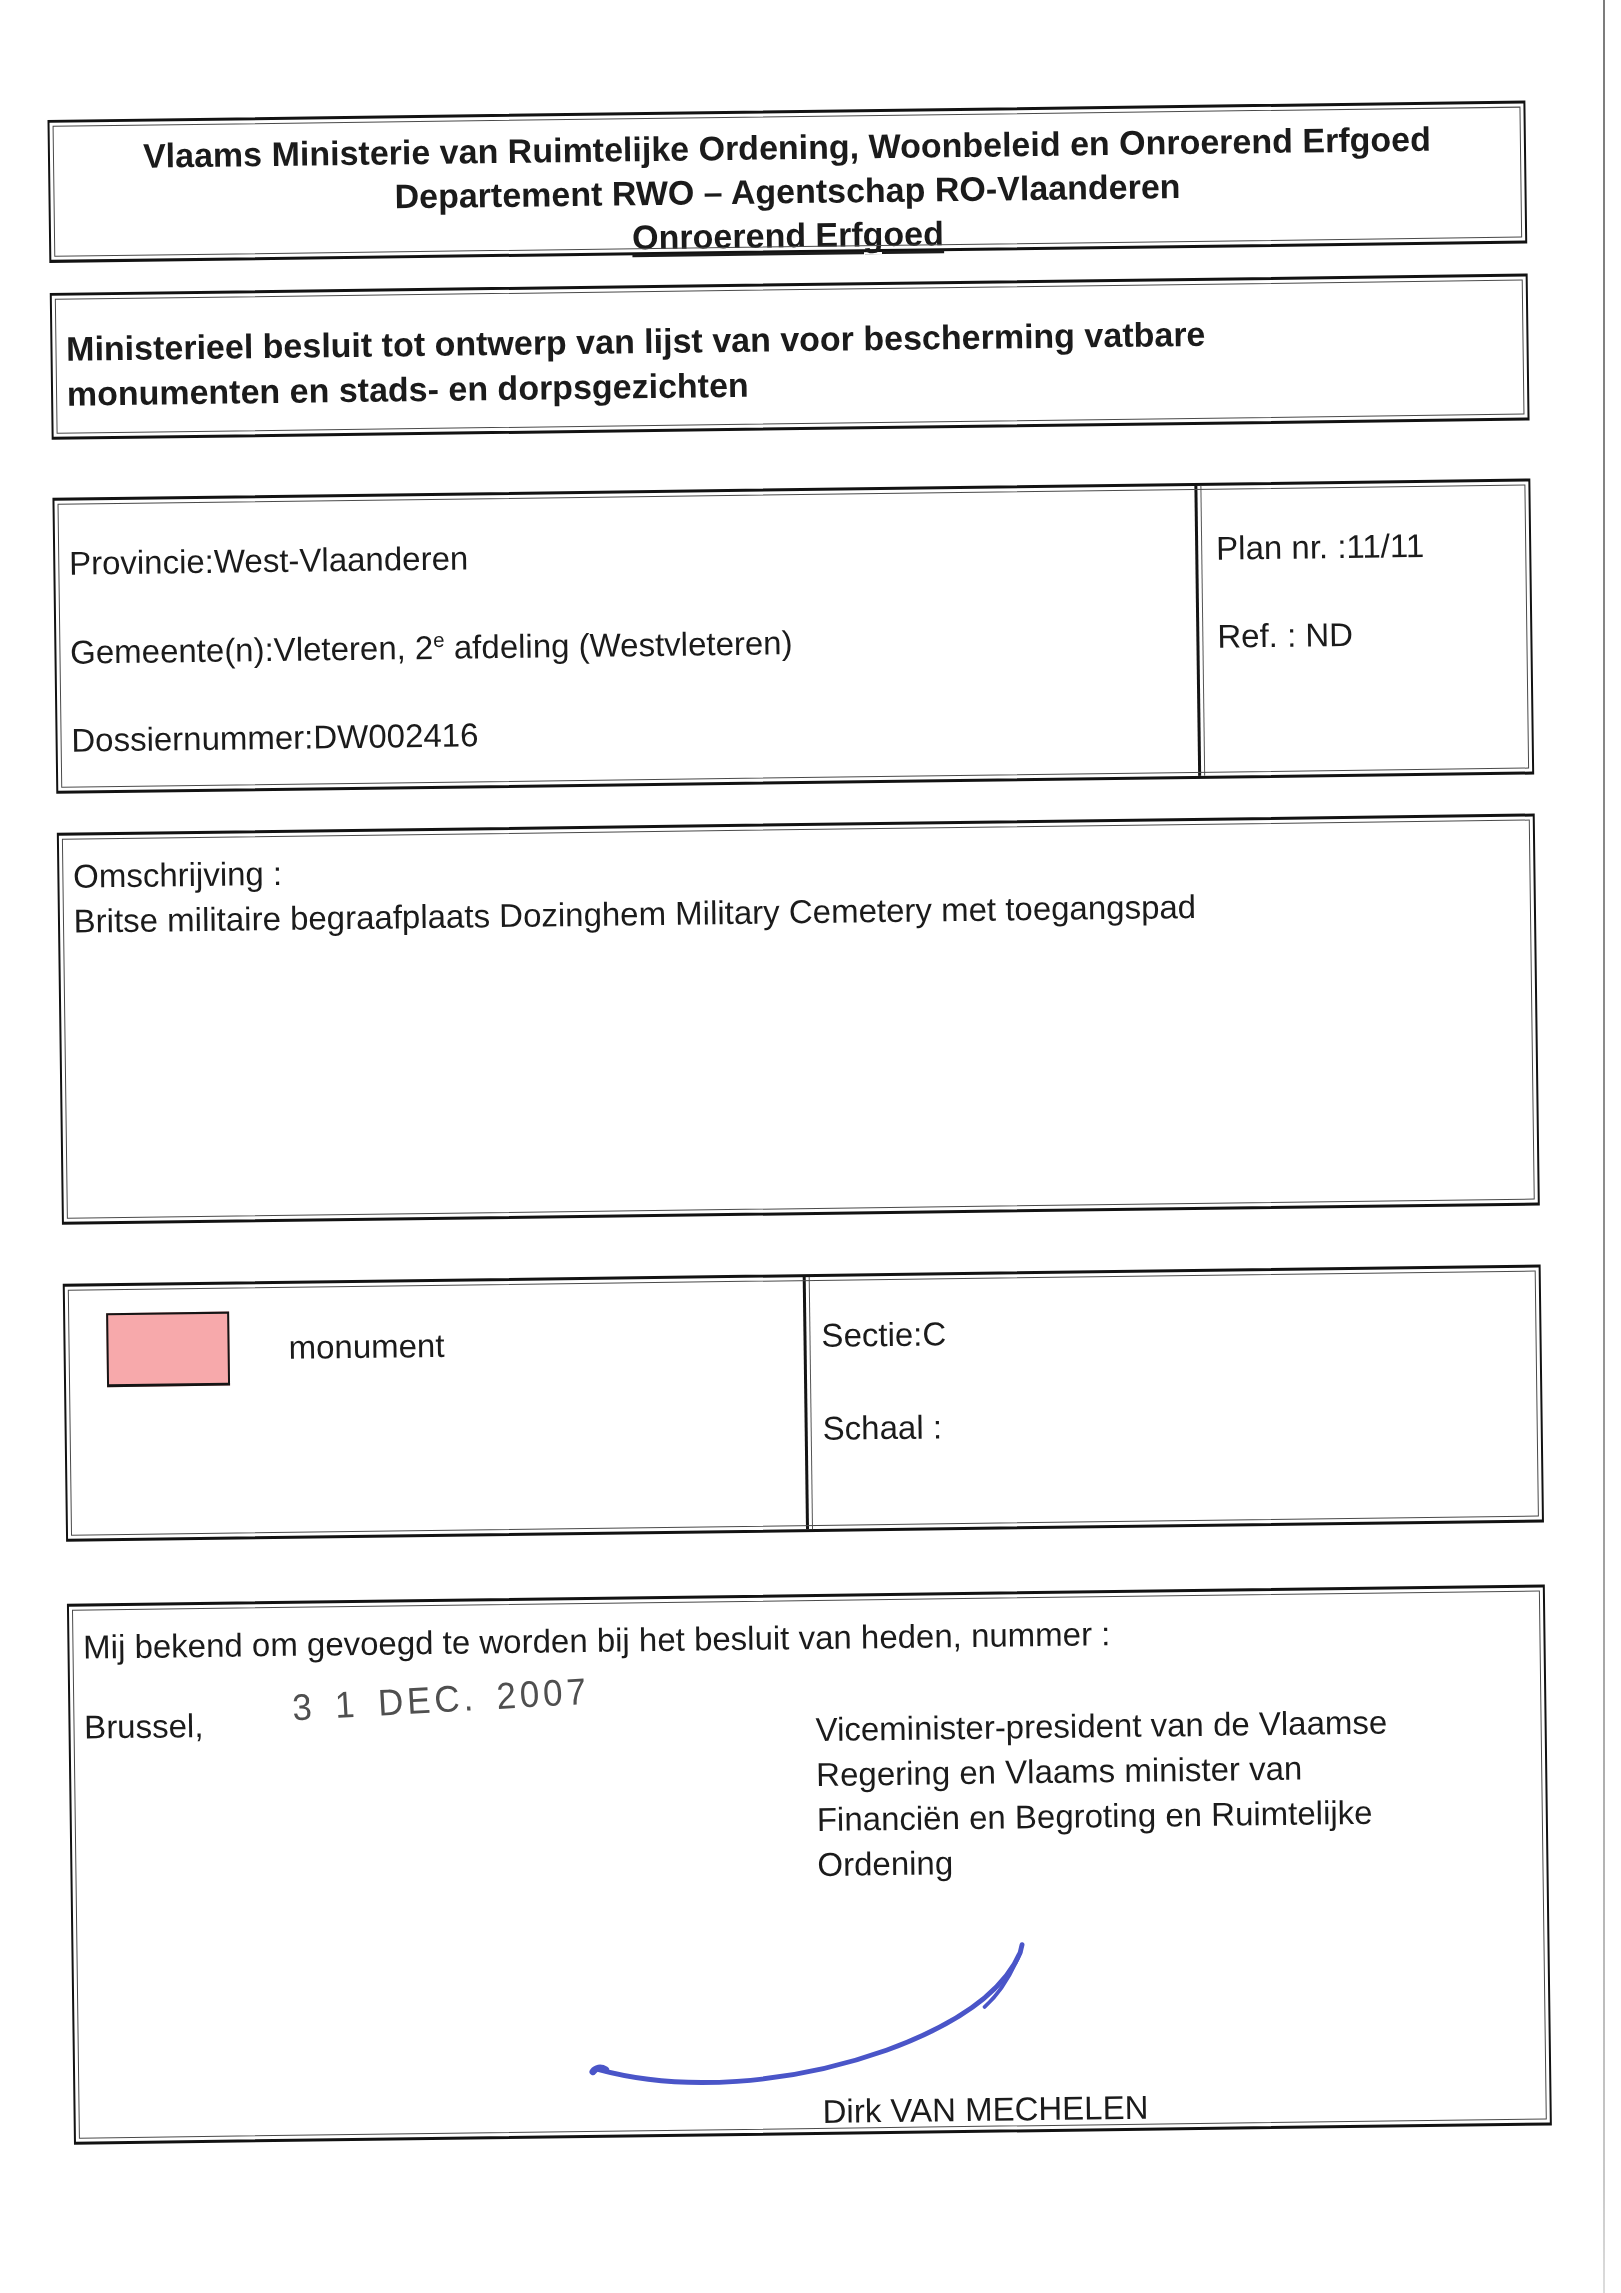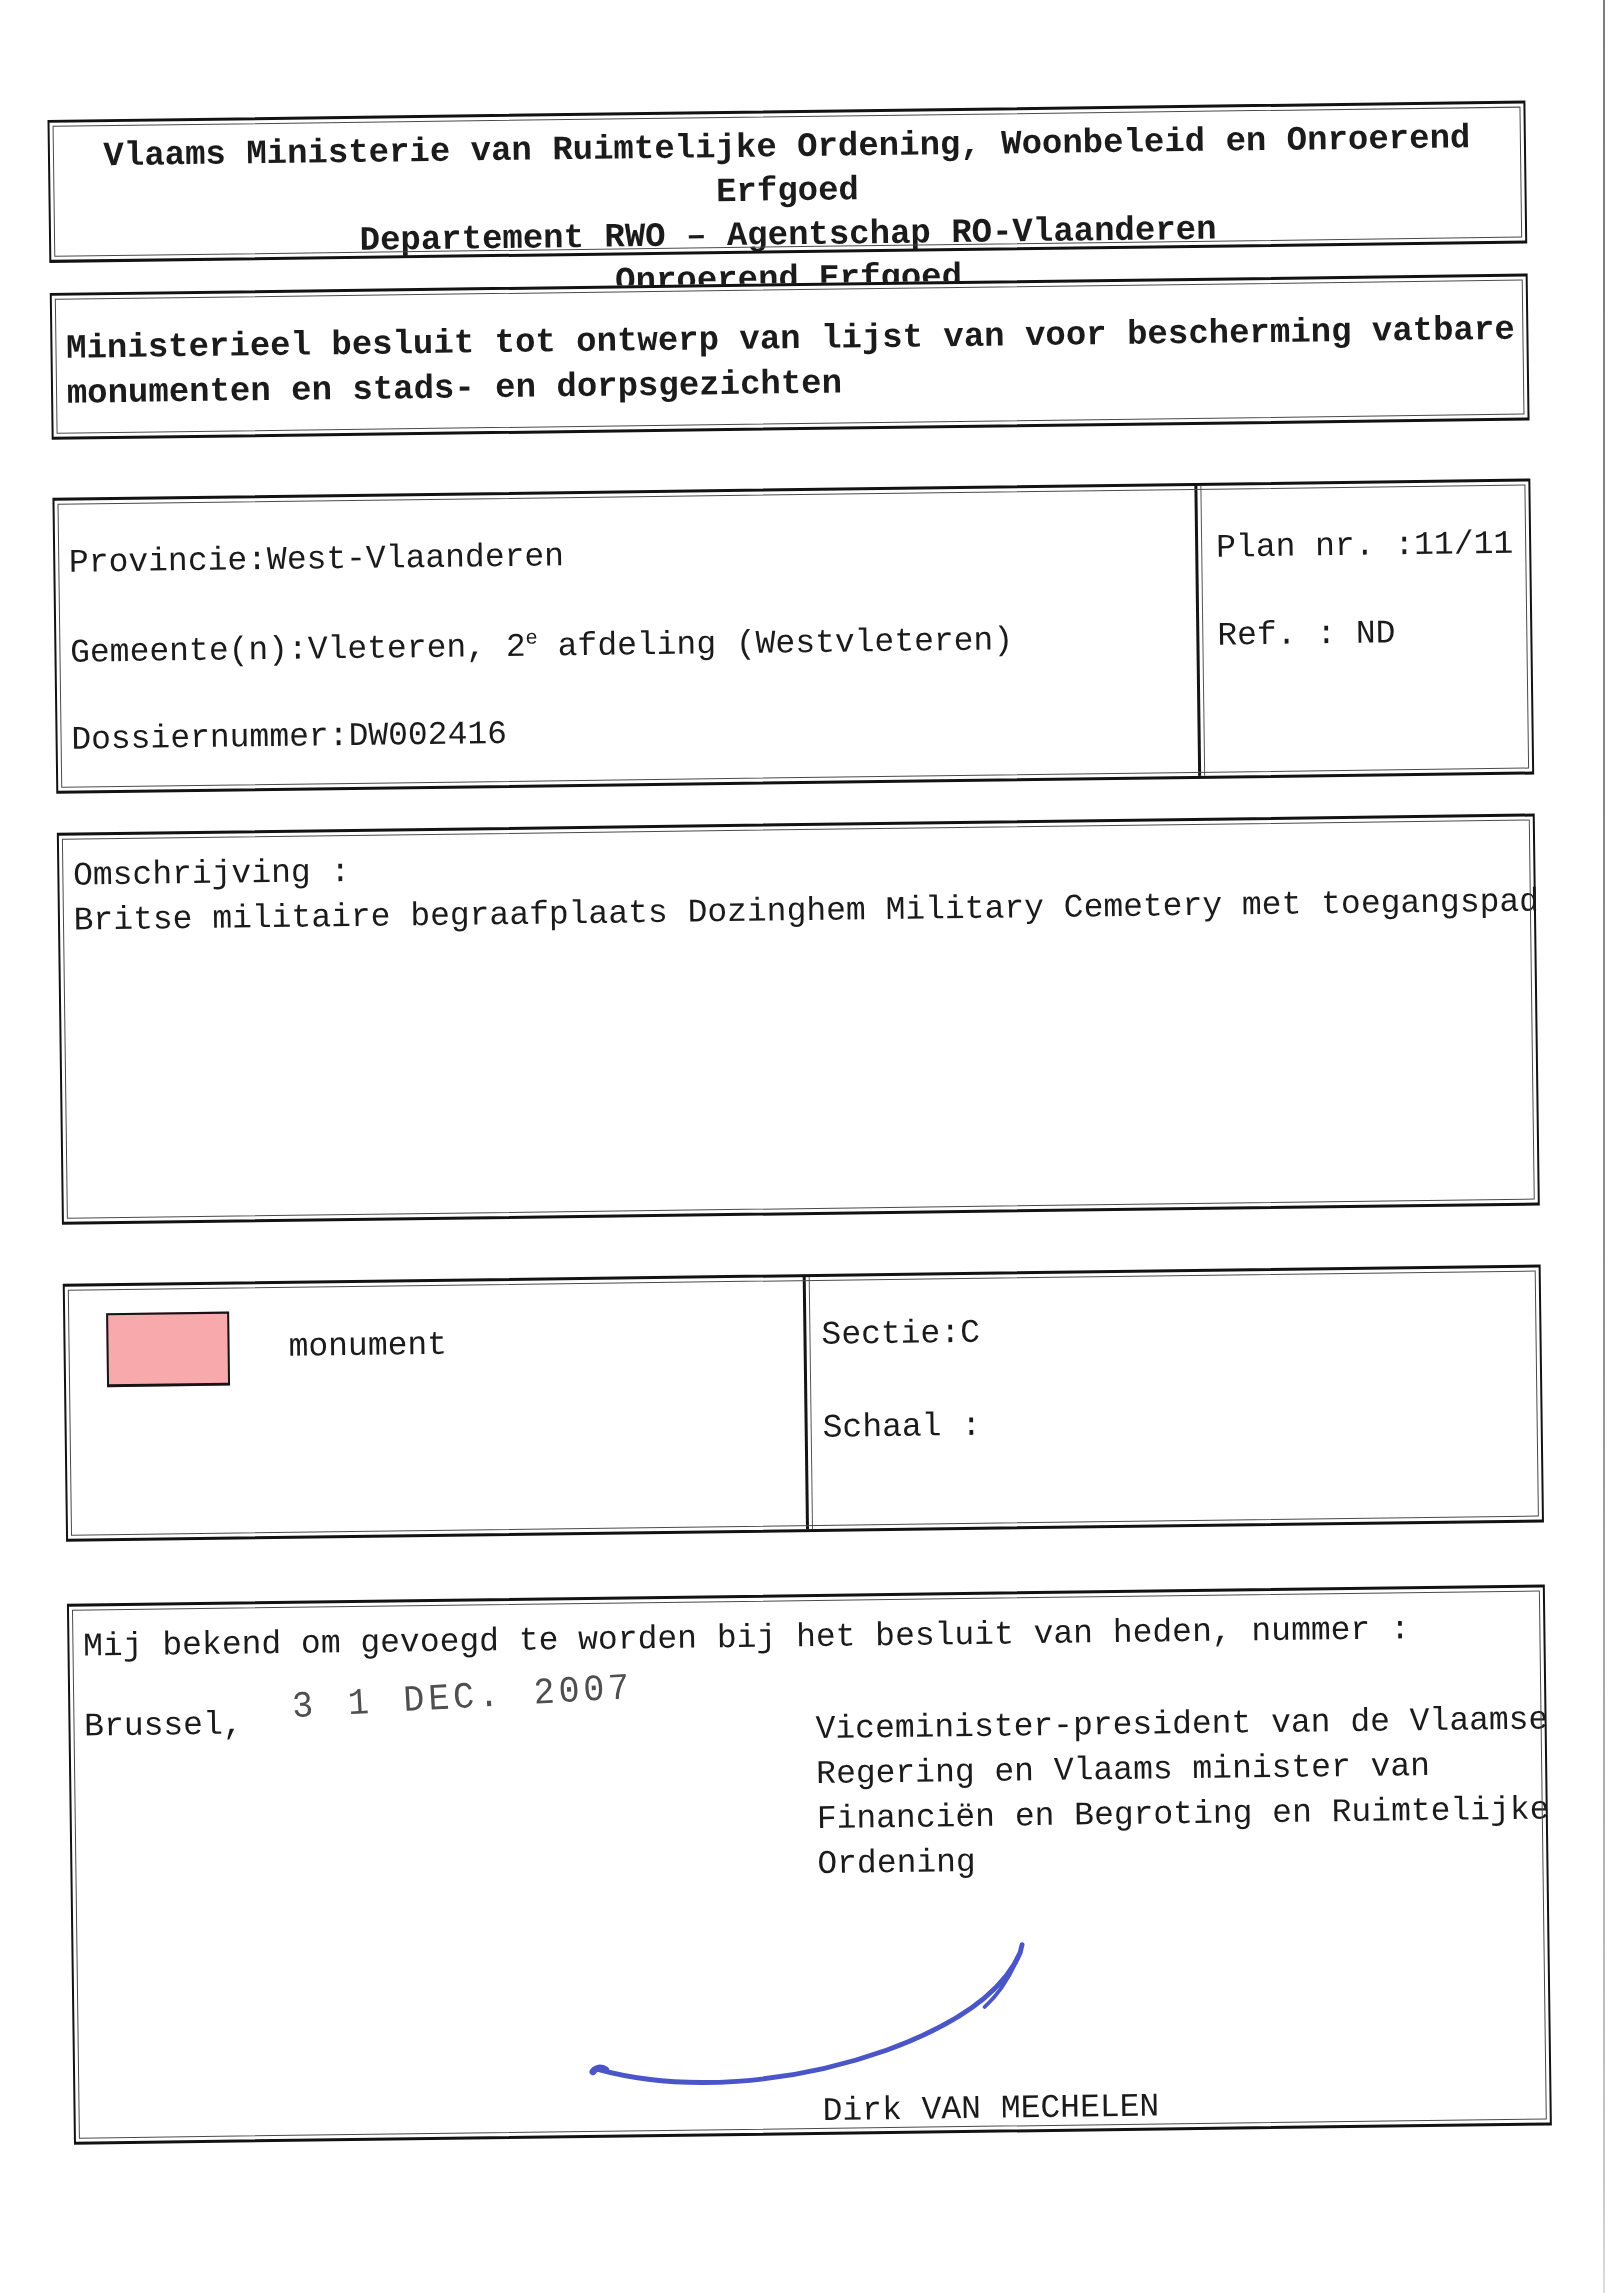--- a/index.html
+++ b/index.html
@@ -1,21 +1,21 @@
 <!DOCTYPE html>
 <html><head>
 <meta charset="utf-8">
 <style>
   html,body{margin:0;padding:0;background:#ffffff;}
   .page{
     position:relative;
     width:1621px;height:2294px;
     background:#ffffff;
     overflow:hidden;
-    font-family:Liberation Mono, monospace;
+    font-family:Liberation Sans, sans-serif;
     color:#1b1b1b;
   }
   
   .sheet{position:absolute;inset:0;transform:rotate(-0.75deg);transform-origin:50% 50%;}
 
   .box{
     position:absolute;left:61px;width:1478px;
     background:#fff;
     border:2.9px solid #121212;
     border-top-width:3.9px;border-bottom-width:3.9px;

